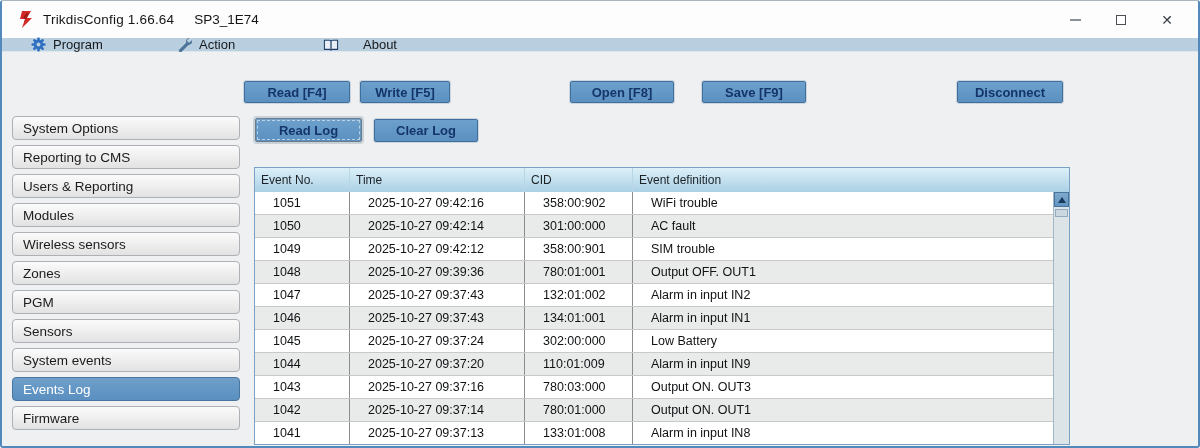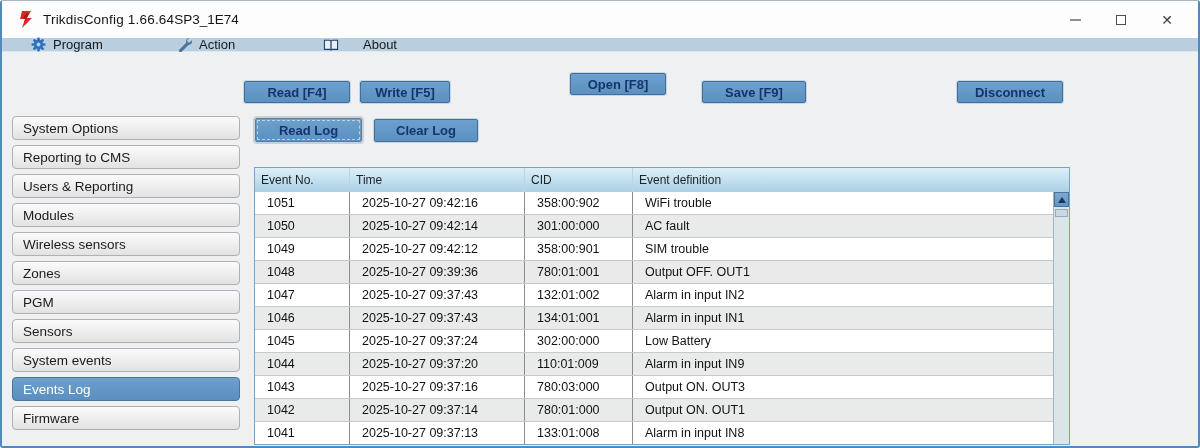--- a/index.html
+++ b/index.html
@@ -9,21 +9,21 @@
     border:2px solid #5289bb; border-top:1px solid #aab6bf;
     border-radius:3px; overflow:hidden; background:#eef0f1;
   }
   
   .titlebar{
     position:absolute; left:0; top:0; right:0; height:37px;
     background:#fdfdfd; display:flex; align-items:center;
   }
   .app-logo{ width:15px; height:17px; margin-left:17px; }
   .title{ font-size:13.5px; color:#151515; margin-left:9px; letter-spacing:.2px; }
-  .subtitle{ font-size:13.5px; color:#151515; }
+  .subtitle{ font-size:13.5px; color:#151515; margin-left:20px; }
   .win-controls{ position:absolute; right:8px; top:0; height:37px; display:flex; }
   .win-btn{ width:46px; height:37px; display:flex; align-items:center; justify-content:center; cursor:default; }
   .glyph-min{ width:11px; height:2px; background:#8b9198; }
   .glyph-max{ width:10px; height:10px; border:1.5px solid #4a4f55; }
   .glyph-close{ font-size:14px; color:#3c4147; line-height:1; }
   
   .menubar{
     position:absolute; left:0; top:37px; right:0; height:14px;
     background:#b9cfe0; border-bottom:1px solid #dde7ee;
     display:flex; align-items:center; padding-left:29px;
@@ -40,21 +40,21 @@
   .btn{
     position:absolute; height:22px;
     background:linear-gradient(#6da0cc,#5b90c0);
     border:1px solid #3f6f9e; border-radius:2px;
     box-shadow:0 0 0 1px #ccd5dc;
     color:#14356b; font-weight:bold; font-size:13px;
     display:flex; align-items:center; justify-content:center; cursor:default;
   }
   .btn-read{ left:242px; top:12px; width:106px; }
   .btn-write{ left:358px; top:12px; width:90px; }
-  .btn-open{ left:568px; top:4px; width:96px; }
+  .btn-open{ left:568px; top:12px; width:104px; }
   .btn-save{ left:700px; top:12px; width:104px; }
   .btn-disconnect{ left:955px; top:12px; width:106px; }
   .btn-readlog{ left:253px; top:49px; width:107px; height:24px;
     border:1px solid #6d7b88; box-shadow:0 0 0 2px #c9d1d8; position:absolute; }
   .btn-readlog::after{ content:""; position:absolute; inset:1px; border:1px dashed #b9d2e6; border-radius:1px; }
   .btn-clearlog{ left:372px; top:50px; width:104px; height:23px; }
   
   .sidebar{ position:absolute; left:10px; top:47px; width:228px; display:flex; flex-direction:column; gap:5px; }
   .side-item{
     height:24px; border:1px solid #adb1b5; border-radius:4px;
@@ -69,21 +69,21 @@
   
   .tbl{
     position:absolute; left:252px; top:98px; width:816px; height:278px;
     background:#ffffff; border:1px solid #7aa0c4; overflow:hidden;
   }
   .thead{ display:flex; height:24px; background:linear-gradient(#dcf0f8,#abd0e5); }
   .th{ font-size:12px; color:#1c2226; display:flex; align-items:center; padding-left:6px;
        border-right:1px solid #b9d6e6; }
   .trow{ display:flex; height:23px; background:#ffffff; border-bottom:1px solid #c9c9c9; }
   .trow.alt{ background:#e9eaea; }
-  .td{ font-size:12.5px; color:#101214; display:flex; align-items:center; padding-left:12px;
+  .td{ font-size:12.5px; color:#101214; display:flex; align-items:center; padding-left:18px;
        border-right:1px solid #8c8c8c; overflow:hidden; white-space:nowrap; }
   .c0{ width:95px; } .c1{ width:175px; } .c2{ width:108px; } .c3{ flex:1; border-right:none; }
   .th.c3{ border-right:none; }
   
   .vscroll{ position:absolute; top:24px; right:0; width:16px; bottom:0;
     background:#dde4e8; border-left:1px solid #9fb6c6; }
   .sb-up{ height:15px; background:linear-gradient(#7fa9cc,#6394c2); border:1px solid #46749f;
     display:flex; align-items:center; justify-content:center; }
   .sb-up-arrow{ width:0; height:0; border-left:4px solid transparent; border-right:4px solid transparent;
     border-bottom:6px solid #17395f; }

